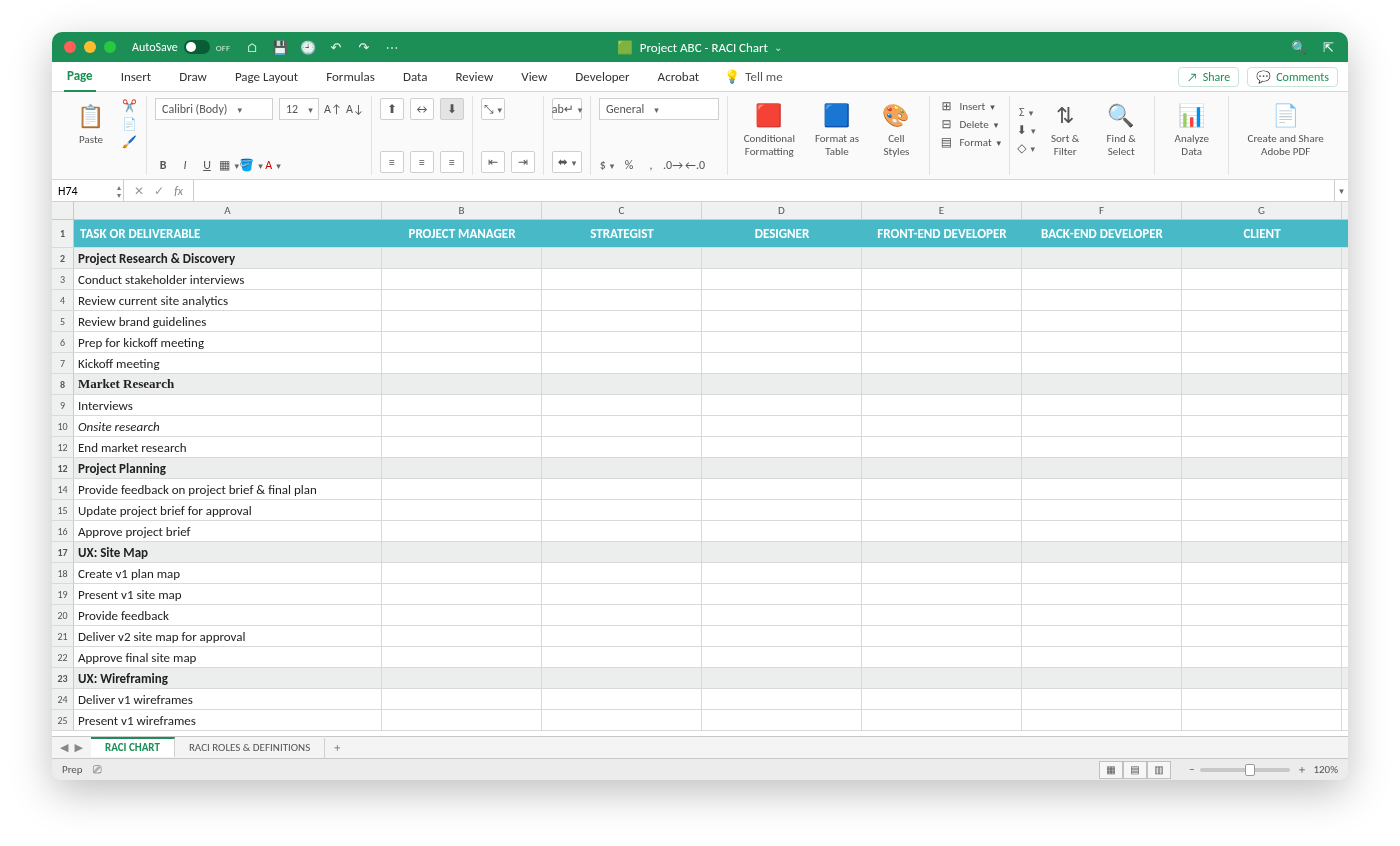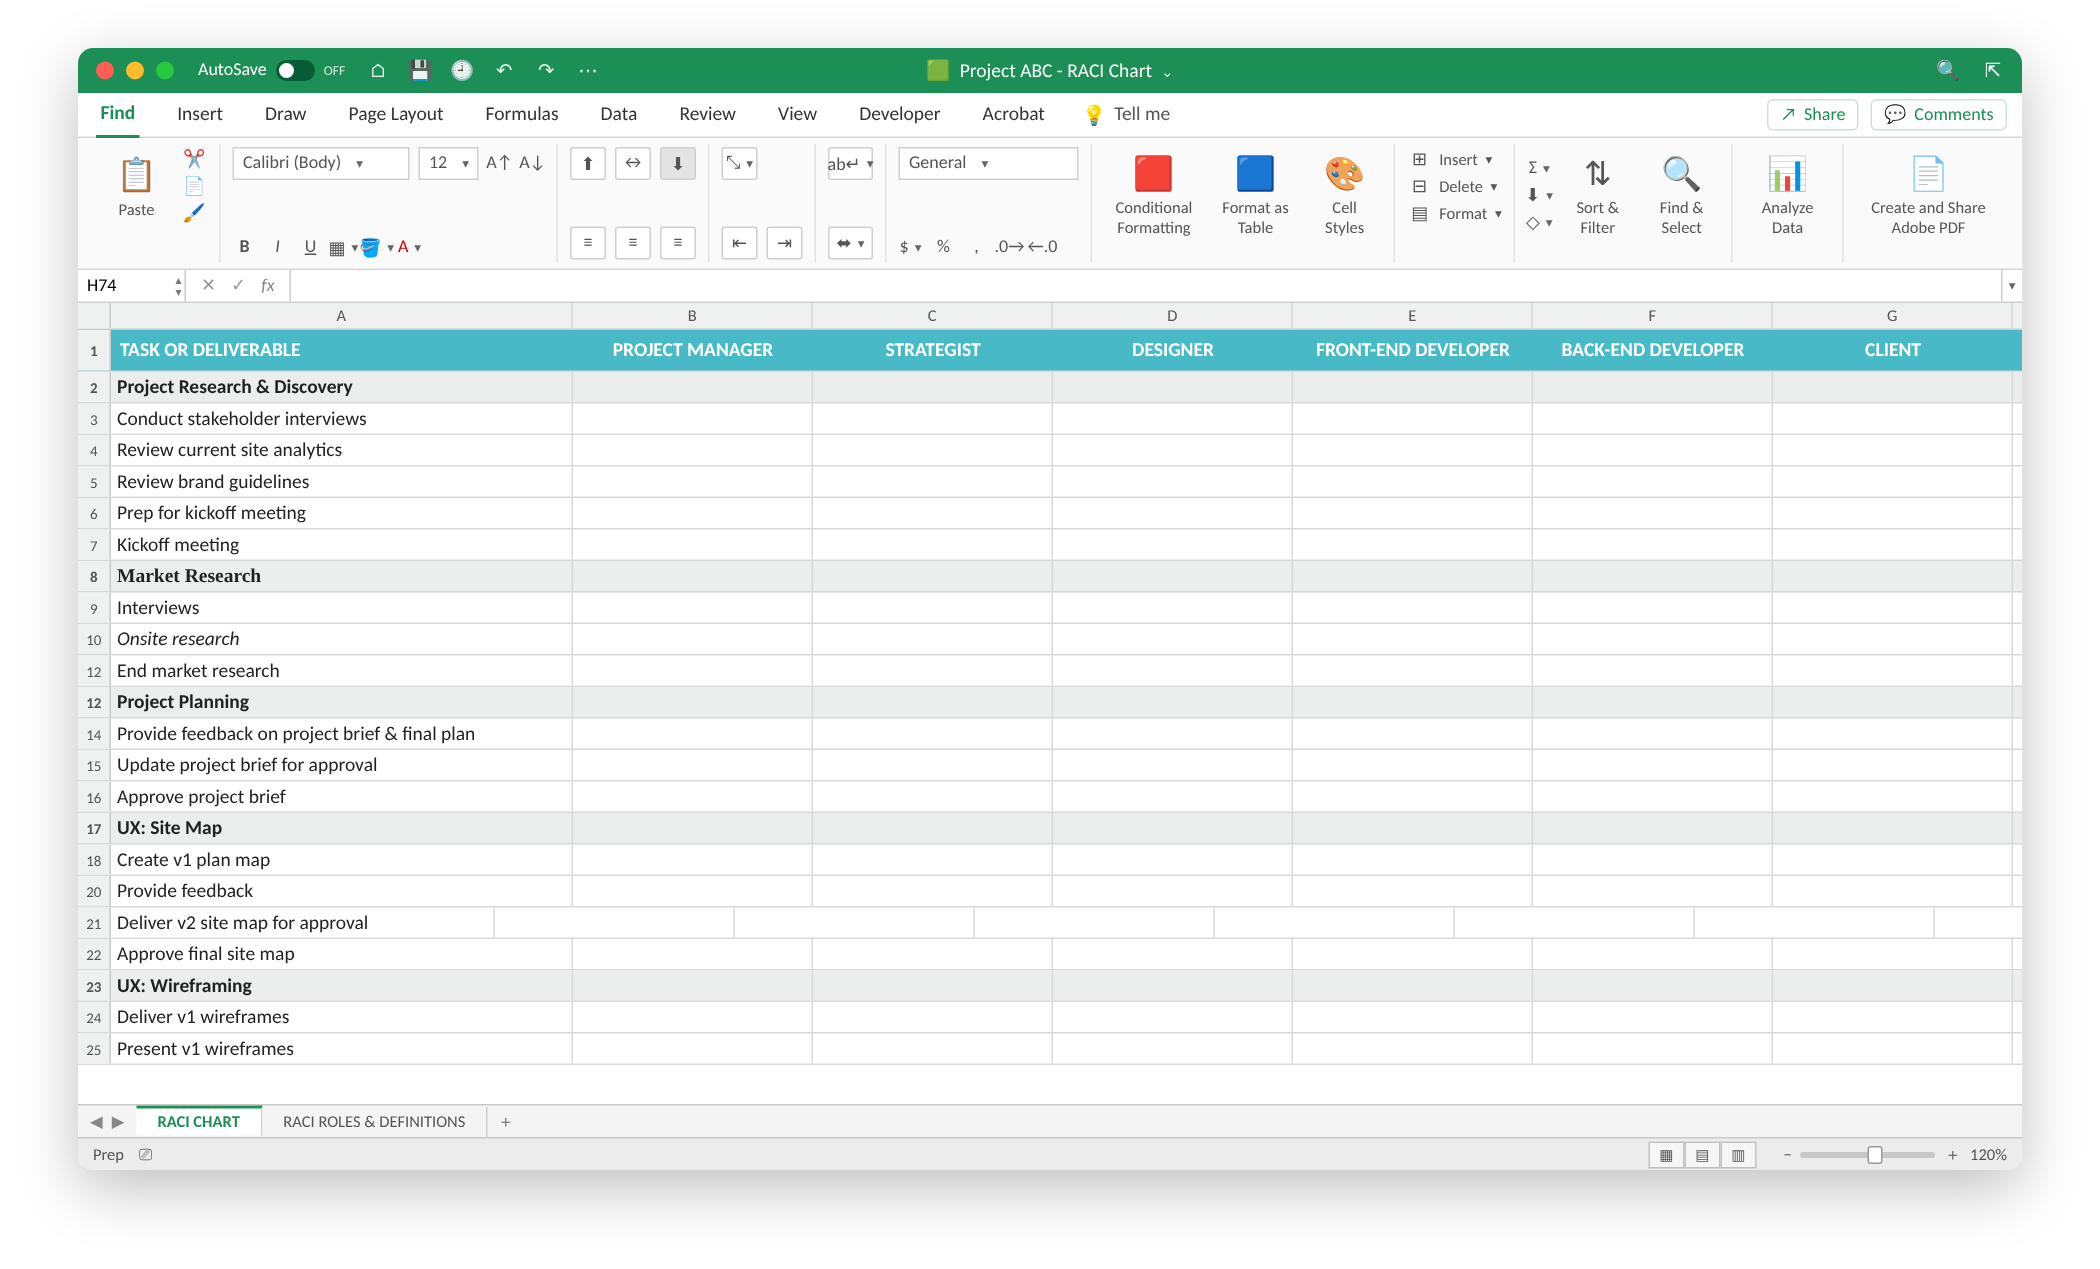--- a/index.html
+++ b/index.html
@@ -106,21 +106,21 @@
       <span>Project ABC - RACI Chart</span>
       <span style="font-size:10px;opacity:.8">⌄</span>
     </div>
     <div class="title-right">
       <span>🔍</span>
       <span>⇱</span>
     </div>
   </div>
 
   <div class="ribbon-tabs">
-    <div class="tab active">Find</div>
+    <div class="tab active">Page</div>
       <div class="tab">Insert</div>
       <div class="tab">Draw</div>
       <div class="tab">Page Layout</div>
       <div class="tab">Formulas</div>
       <div class="tab">Data</div>
       <div class="tab">Review</div>
       <div class="tab">View</div>
       <div class="tab">Developer</div>
       <div class="tab">Acrobat</div>
     <div class="tell-me">
@@ -488,32 +488,42 @@
           <div class="rowh">18</div>
           <div class="cell colA" style="width: 308px;">Create v1 plan map</div>
           <div class="cell colB" style="width: 160px;"></div>
           <div class="cell colC" style="width: 160px;"></div>
           <div class="cell colD" style="width: 160px;"></div>
           <div class="cell colE" style="width: 160px;"></div>
           <div class="cell colF" style="width: 160px;"></div>
           <div class="cell colG" style="width: 160px;"></div>
         </div>
         <div class="gridrow">
+          <div class="rowh">19</div>
+          <div class="cell colA" style="width: 308px;">Present v1 site map</div>
+          <div class="cell colB" style="width: 160px;"></div>
+          <div class="cell colC" style="width: 160px;"></div>
+          <div class="cell colD" style="width: 160px;"></div>
+          <div class="cell colE" style="width: 160px;"></div>
+          <div class="cell colF" style="width: 160px;"></div>
+          <div class="cell colG" style="width: 160px;"></div>
+        </div>
+        <div class="gridrow">
           <div class="rowh">20</div>
           <div class="cell colA" style="width: 308px;">Provide feedback</div>
           <div class="cell colB" style="width: 160px;"></div>
           <div class="cell colC" style="width: 160px;"></div>
           <div class="cell colD" style="width: 160px;"></div>
           <div class="cell colE" style="width: 160px;"></div>
           <div class="cell colF" style="width: 160px;"></div>
           <div class="cell colG" style="width: 160px;"></div>
         </div>
         <div class="gridrow">
           <div class="rowh">21</div>
-          <div class="cell colA" style="width: 256px;">Deliver v2 site map for approval</div>
+          <div class="cell colA" style="width: 308px;">Deliver v2 site map for approval</div>
           <div class="cell colB" style="width: 160px;"></div>
           <div class="cell colC" style="width: 160px;"></div>
           <div class="cell colD" style="width: 160px;"></div>
           <div class="cell colE" style="width: 160px;"></div>
           <div class="cell colF" style="width: 160px;"></div>
           <div class="cell colG" style="width: 160px;"></div>
         </div>
         <div class="gridrow">
           <div class="rowh">22</div>
           <div class="cell colA" style="width: 308px;">Approve final site map</div>

